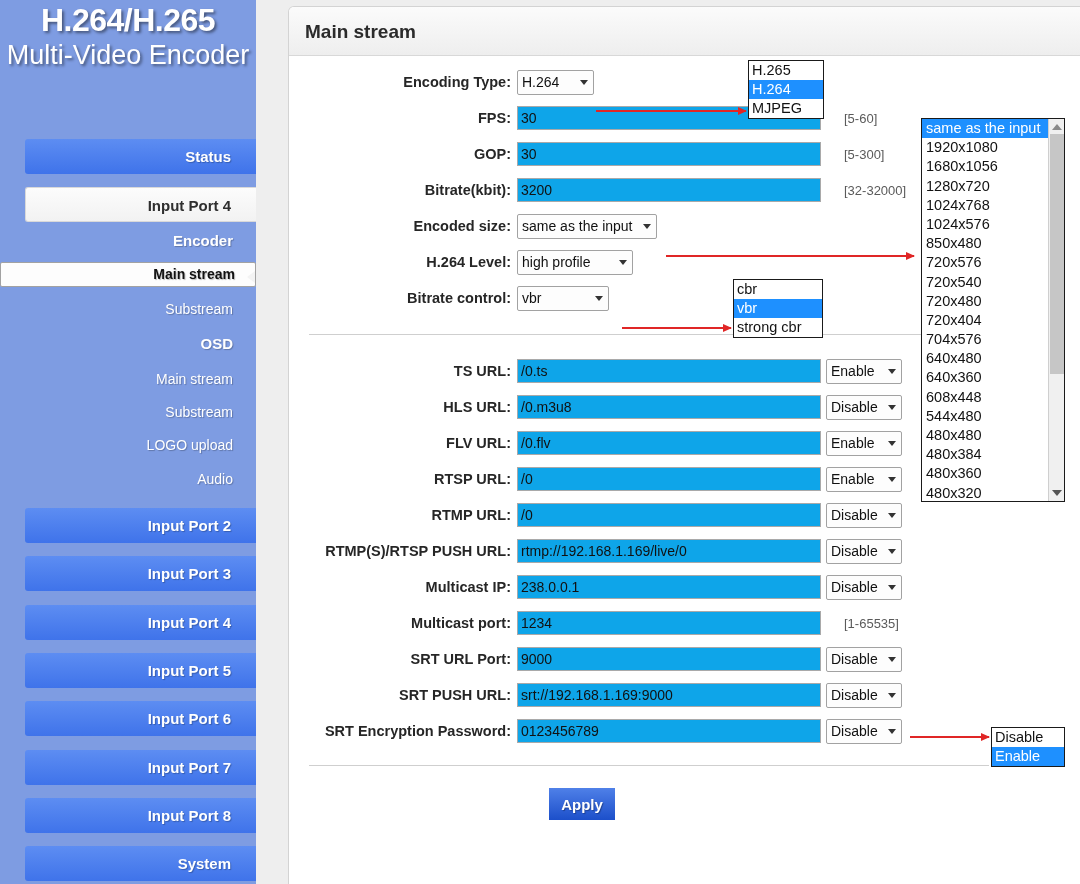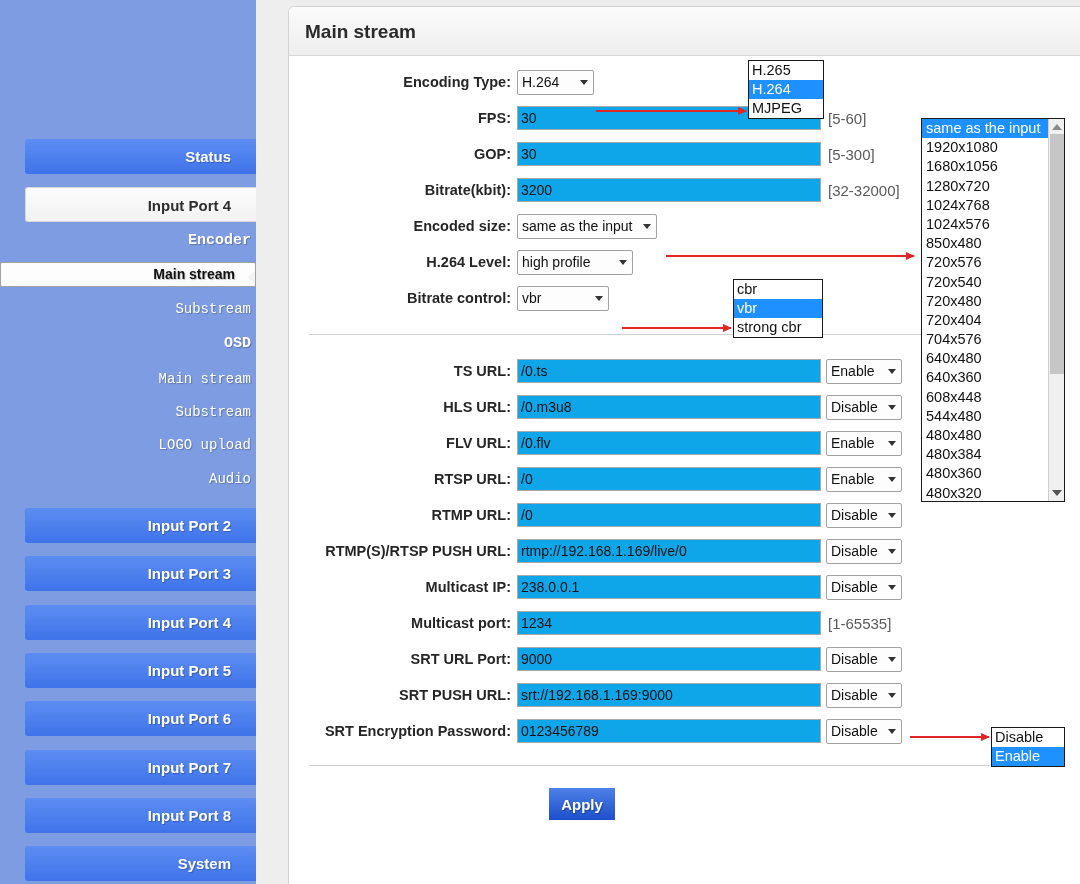--- a/index.html
+++ b/index.html
@@ -49,24 +49,23 @@
     text-shadow: none;
     border: 1px solid #d9d9d9;
     border-right: none;
   }
   .navsub {
     position: absolute;
     left: 0; width: 256px; height: 28px;
     color: #ffffff;
     font-size: 14px;
     text-align: right;
-    padding-right: 5px;
+    padding-right: 23px;
     line-height: 28px;
     text-shadow: 1px 1px 1px rgba(0,0,0,0.25);
-    font-family: Liberation Mono, monospace;
   }
   .navsub.group { font-weight: bold; font-size: 15px; }
   .navsub.sel { font-weight: bold; }
   .navsub .caret {
     position: absolute; right: 0px; top: 8px;
     width: 0; height: 0;
     border-top: 6px solid transparent;
     border-bottom: 6px solid transparent;
     border-right: 8px solid #f3f3f3;
   }
@@ -114,23 +113,23 @@
     width: 304px; height: 24px;
     border: 1px solid #a9a9a9;
     background: #0ea5e9;
     font-size: 14px;
     font-family: "Liberation Sans", sans-serif;
     color: #111;
     padding: 0 3px;
     line-height: 22px;
   }
   .hint {
-    font-size: 15px;
+    font-size: 13px;
     color: #5a5a5a;
-    margin-left: 7px;
+    margin-left: 23px;
     white-space: nowrap;
   }
   .sel {
     height: 25px;
     border: 1px solid #a2a2a2;
     background: #fdfdfd;
     font-size: 14px;
     font-family: "Liberation Sans", sans-serif;
     color: #111;
     padding: 0 20px 0 4px;
@@ -252,20 +251,24 @@
   #arrSize { left: 666px; top: 255px; width: 248px; }
   #arrBrc  { left: 622px; top: 327px; width: 109px; }
   #arrEn   { left: 910px; top: 736px; width: 79px; }
 </style>
 </head>
 <body>
 
 <div id="app">
 
   <div id="sidebar">
+    <div id="logo">
+      <span class="l1">H.264/H.265</span>
+      <span class="l2">Multi-Video Encoder</span>
+    </div>
 
     <div class="nav">
       <div class="navbtn" style="top:139px">Status</div>
       <div class="navbtn active" style="top:187px">Input Port 4</div>
       <div class="navsub group" style="top:227px">Encoder</div>
       <div class="navsub sel" style="top:262px">
         <span>Main stream</span>
         <span class="caret"></span>
       </div>
       <div class="navsub" style="top:295px">Substream</div>

